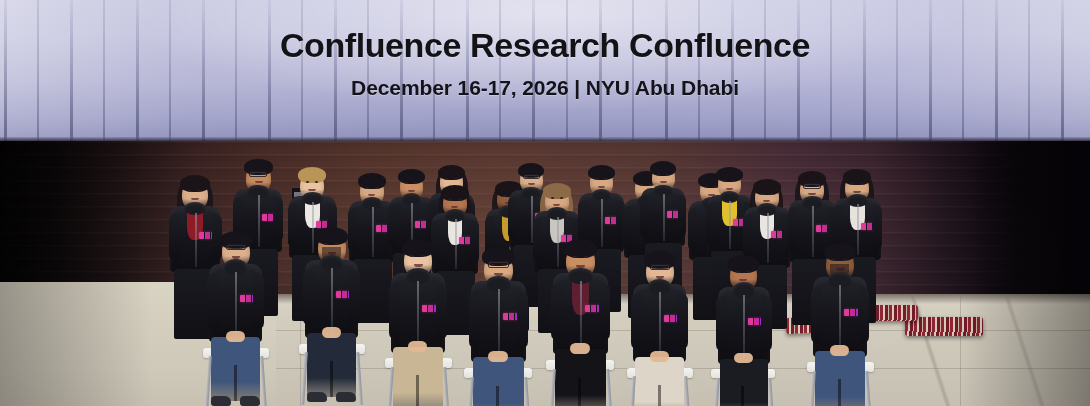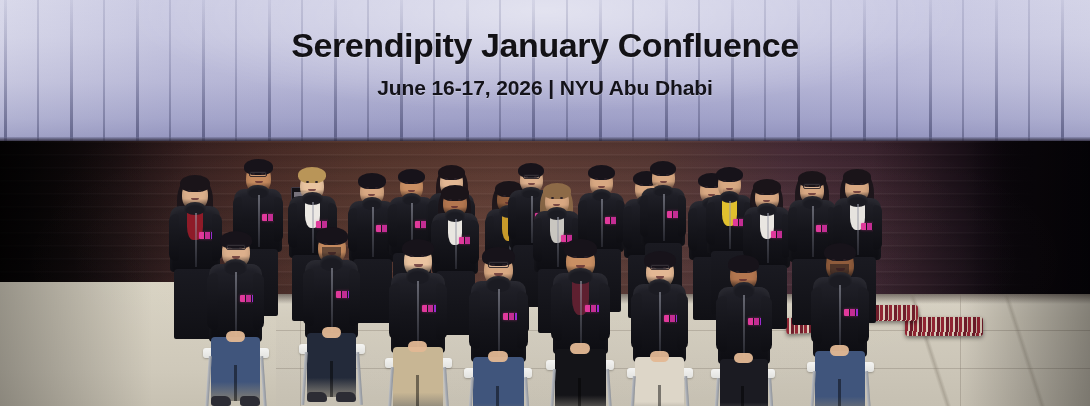--- a/index.html
+++ b/index.html
@@ -238,22 +238,22 @@
         <div class="seam" style="left: 896px;"></div>
         <div class="seam hi" style="left: 929px;"></div>
         <div class="seam" style="left: 962px;"></div>
         <div class="seam hi" style="left: 995px;"></div>
         <div class="seam" style="left: 1028px;"></div>
         <div class="seam hi" style="left: 1061px;"></div>
       </div>
     <div class="banner-base"></div>
 
     <div class="banner-text">
-      <div class="conf-title">Serendipity January Confluence</div>
-      <div class="conf-sub">June 16-17, 2026 | NYU Abu Dhabi</div>
+      <div class="conf-title">Confluence Research Confluence</div>
+      <div class="conf-sub">December 16-17, 2026 | NYU Abu Dhabi</div>
     </div>
   </div>
 
   <div class="photo">
 
     <div class="wall">
       <div class="wall-planks"></div>
       <div class="wall-vign"></div>
     </div>
     <div class="wall-dark-right"></div>

